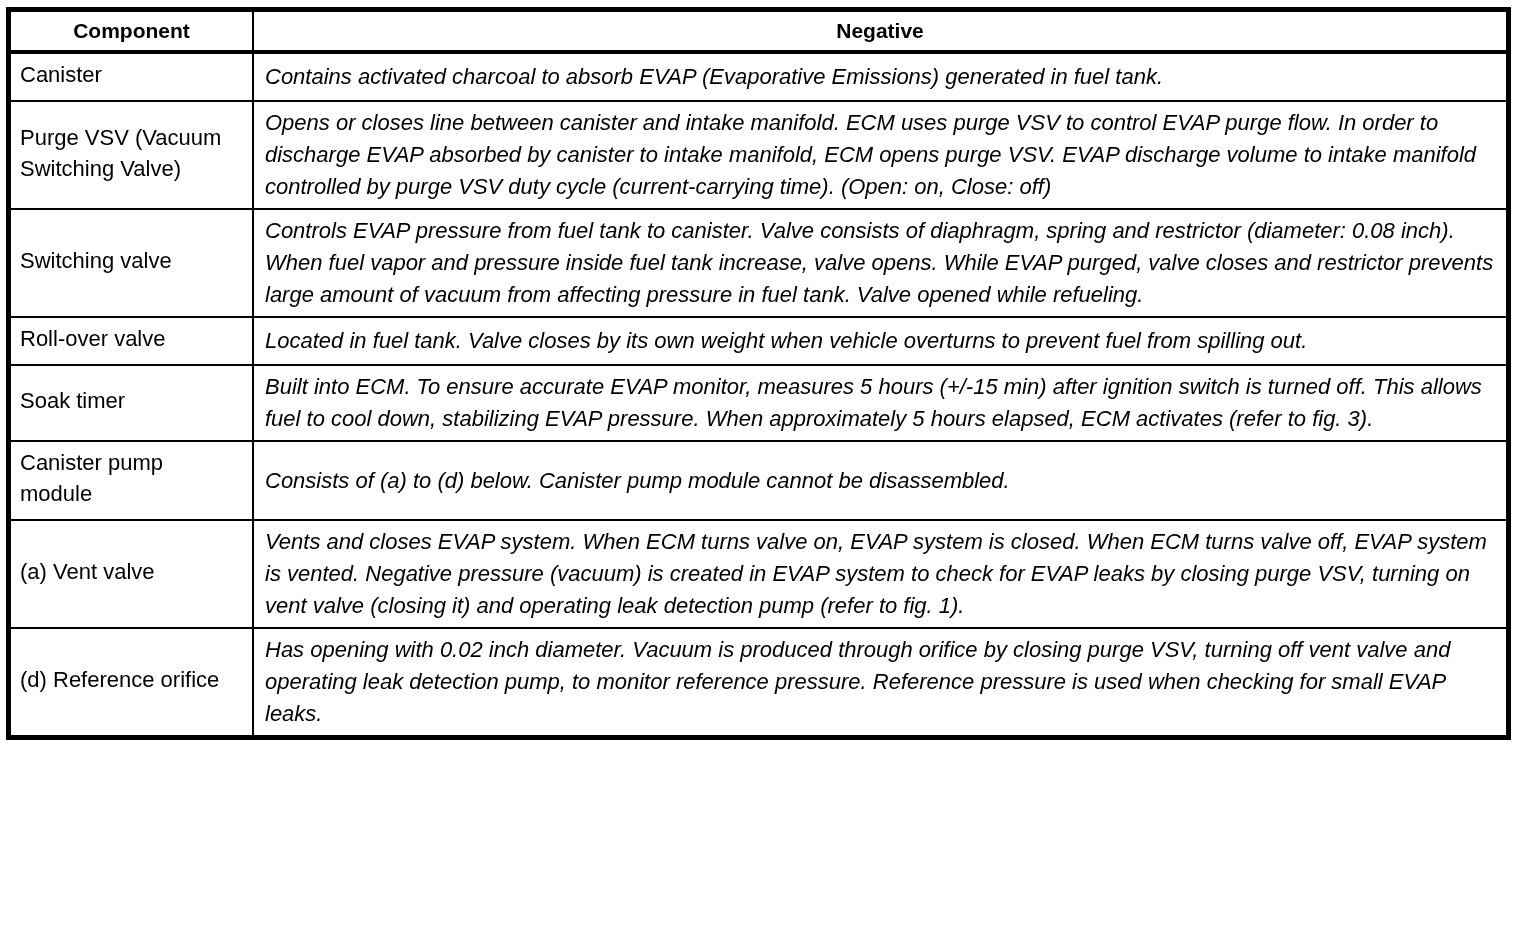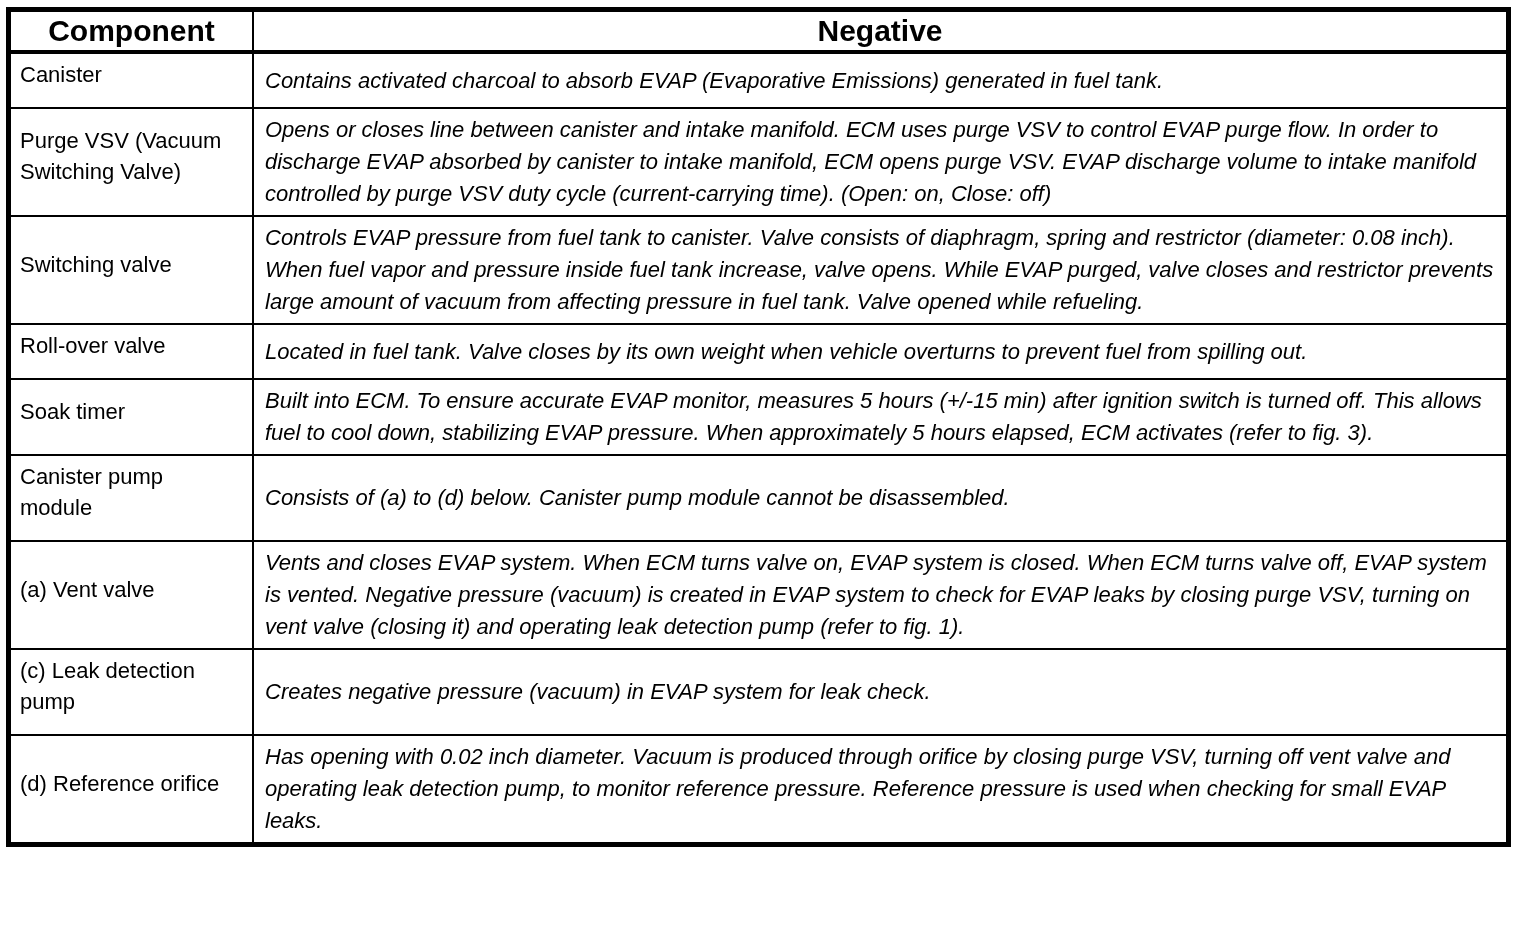--- a/index.html
+++ b/index.html
@@ -23,32 +23,32 @@
     color: #000000;
     background: #ffffff;
   }
   table.spec-table th,
   table.spec-table td {
     border: 2px solid #000000;
   }
   table.spec-table thead th {
     border-bottom: 4px solid #000000;
     font-weight: bold;
-    font-size: 30px;
+    font-size: 21px;
     text-align: center;
     padding: 5px 4px;
     line-height: 28px;
   }
   th.col-component, td.col-component {
     width: 233px;
   }
   td.col-component {
     vertical-align: middle;
     line-height: 31px;
-    padding: 5px 30px 17px 9px;
+    padding: 5px 30px 10px 9px;
   }
   td.col-operation {
     vertical-align: middle;
     line-height: 32px;
     padding: 5px 12px 5px 11px;
     font-style: italic;
   }
 </style>
 </head>
 <body>
@@ -84,22 +84,18 @@
         </tr>
         <tr>
           <td class="col-component">Canister pump module</td>
           <td class="col-operation">Consists of (a) to (d) below. Canister pump module cannot be disassembled.</td>
         </tr>
         <tr>
           <td class="col-component">(a) Vent valve</td>
           <td class="col-operation">Vents and closes EVAP system. When ECM turns valve on, EVAP system is closed. When ECM turns valve off, EVAP system is vented. Negative pressure (vacuum) is created in EVAP system to check for EVAP leaks by closing purge VSV, turning on vent valve (closing it) and operating leak detection pump (refer to fig. 1).</td>
         </tr>
         <tr>
-          <td class="col-component">(c) Leak detection pump</td>
-          <td class="col-operation">Creates negative pressure (vacuum) in EVAP system for leak check.</td>
-        </tr>
-        <tr>
           <td class="col-component">(d) Reference orifice</td>
           <td class="col-operation">Has opening with 0.02 inch diameter. Vacuum is produced through orifice by closing purge VSV, turning off vent valve and operating leak detection pump, to monitor reference pressure. Reference pressure is used when checking for small EVAP leaks.</td>
         </tr>
       </tbody>
   </table>
 </div>
 
 </body></html>

